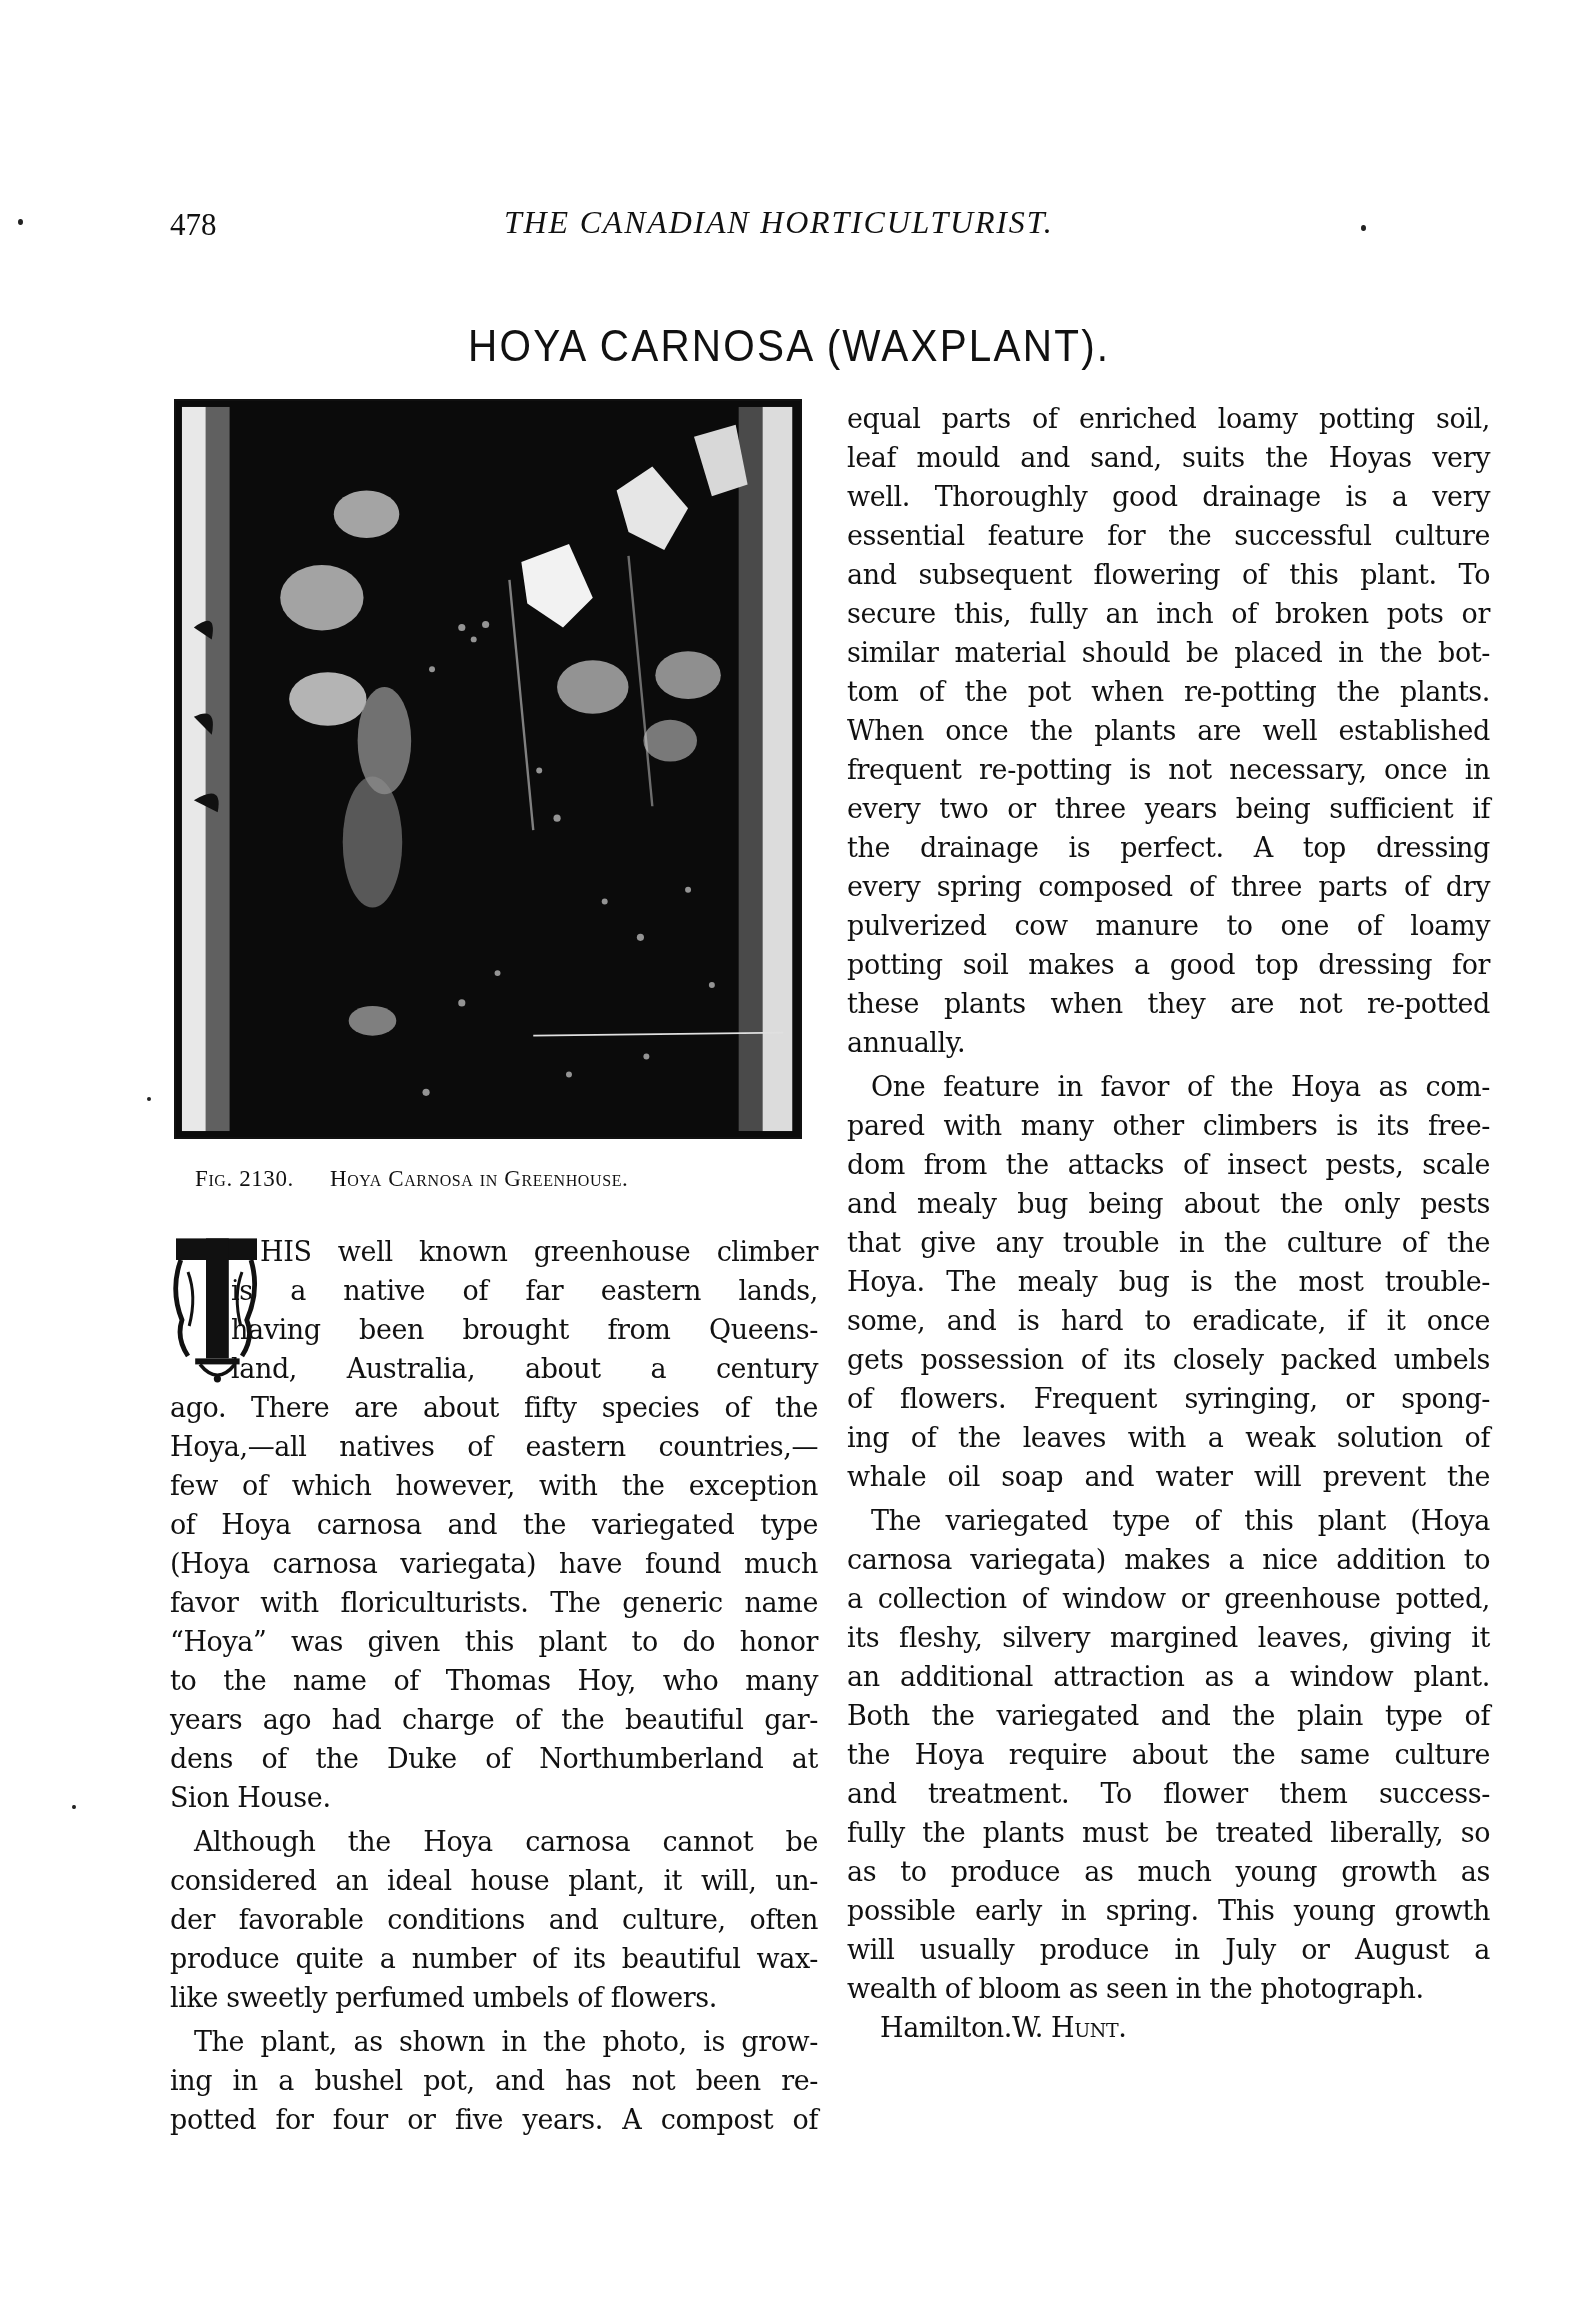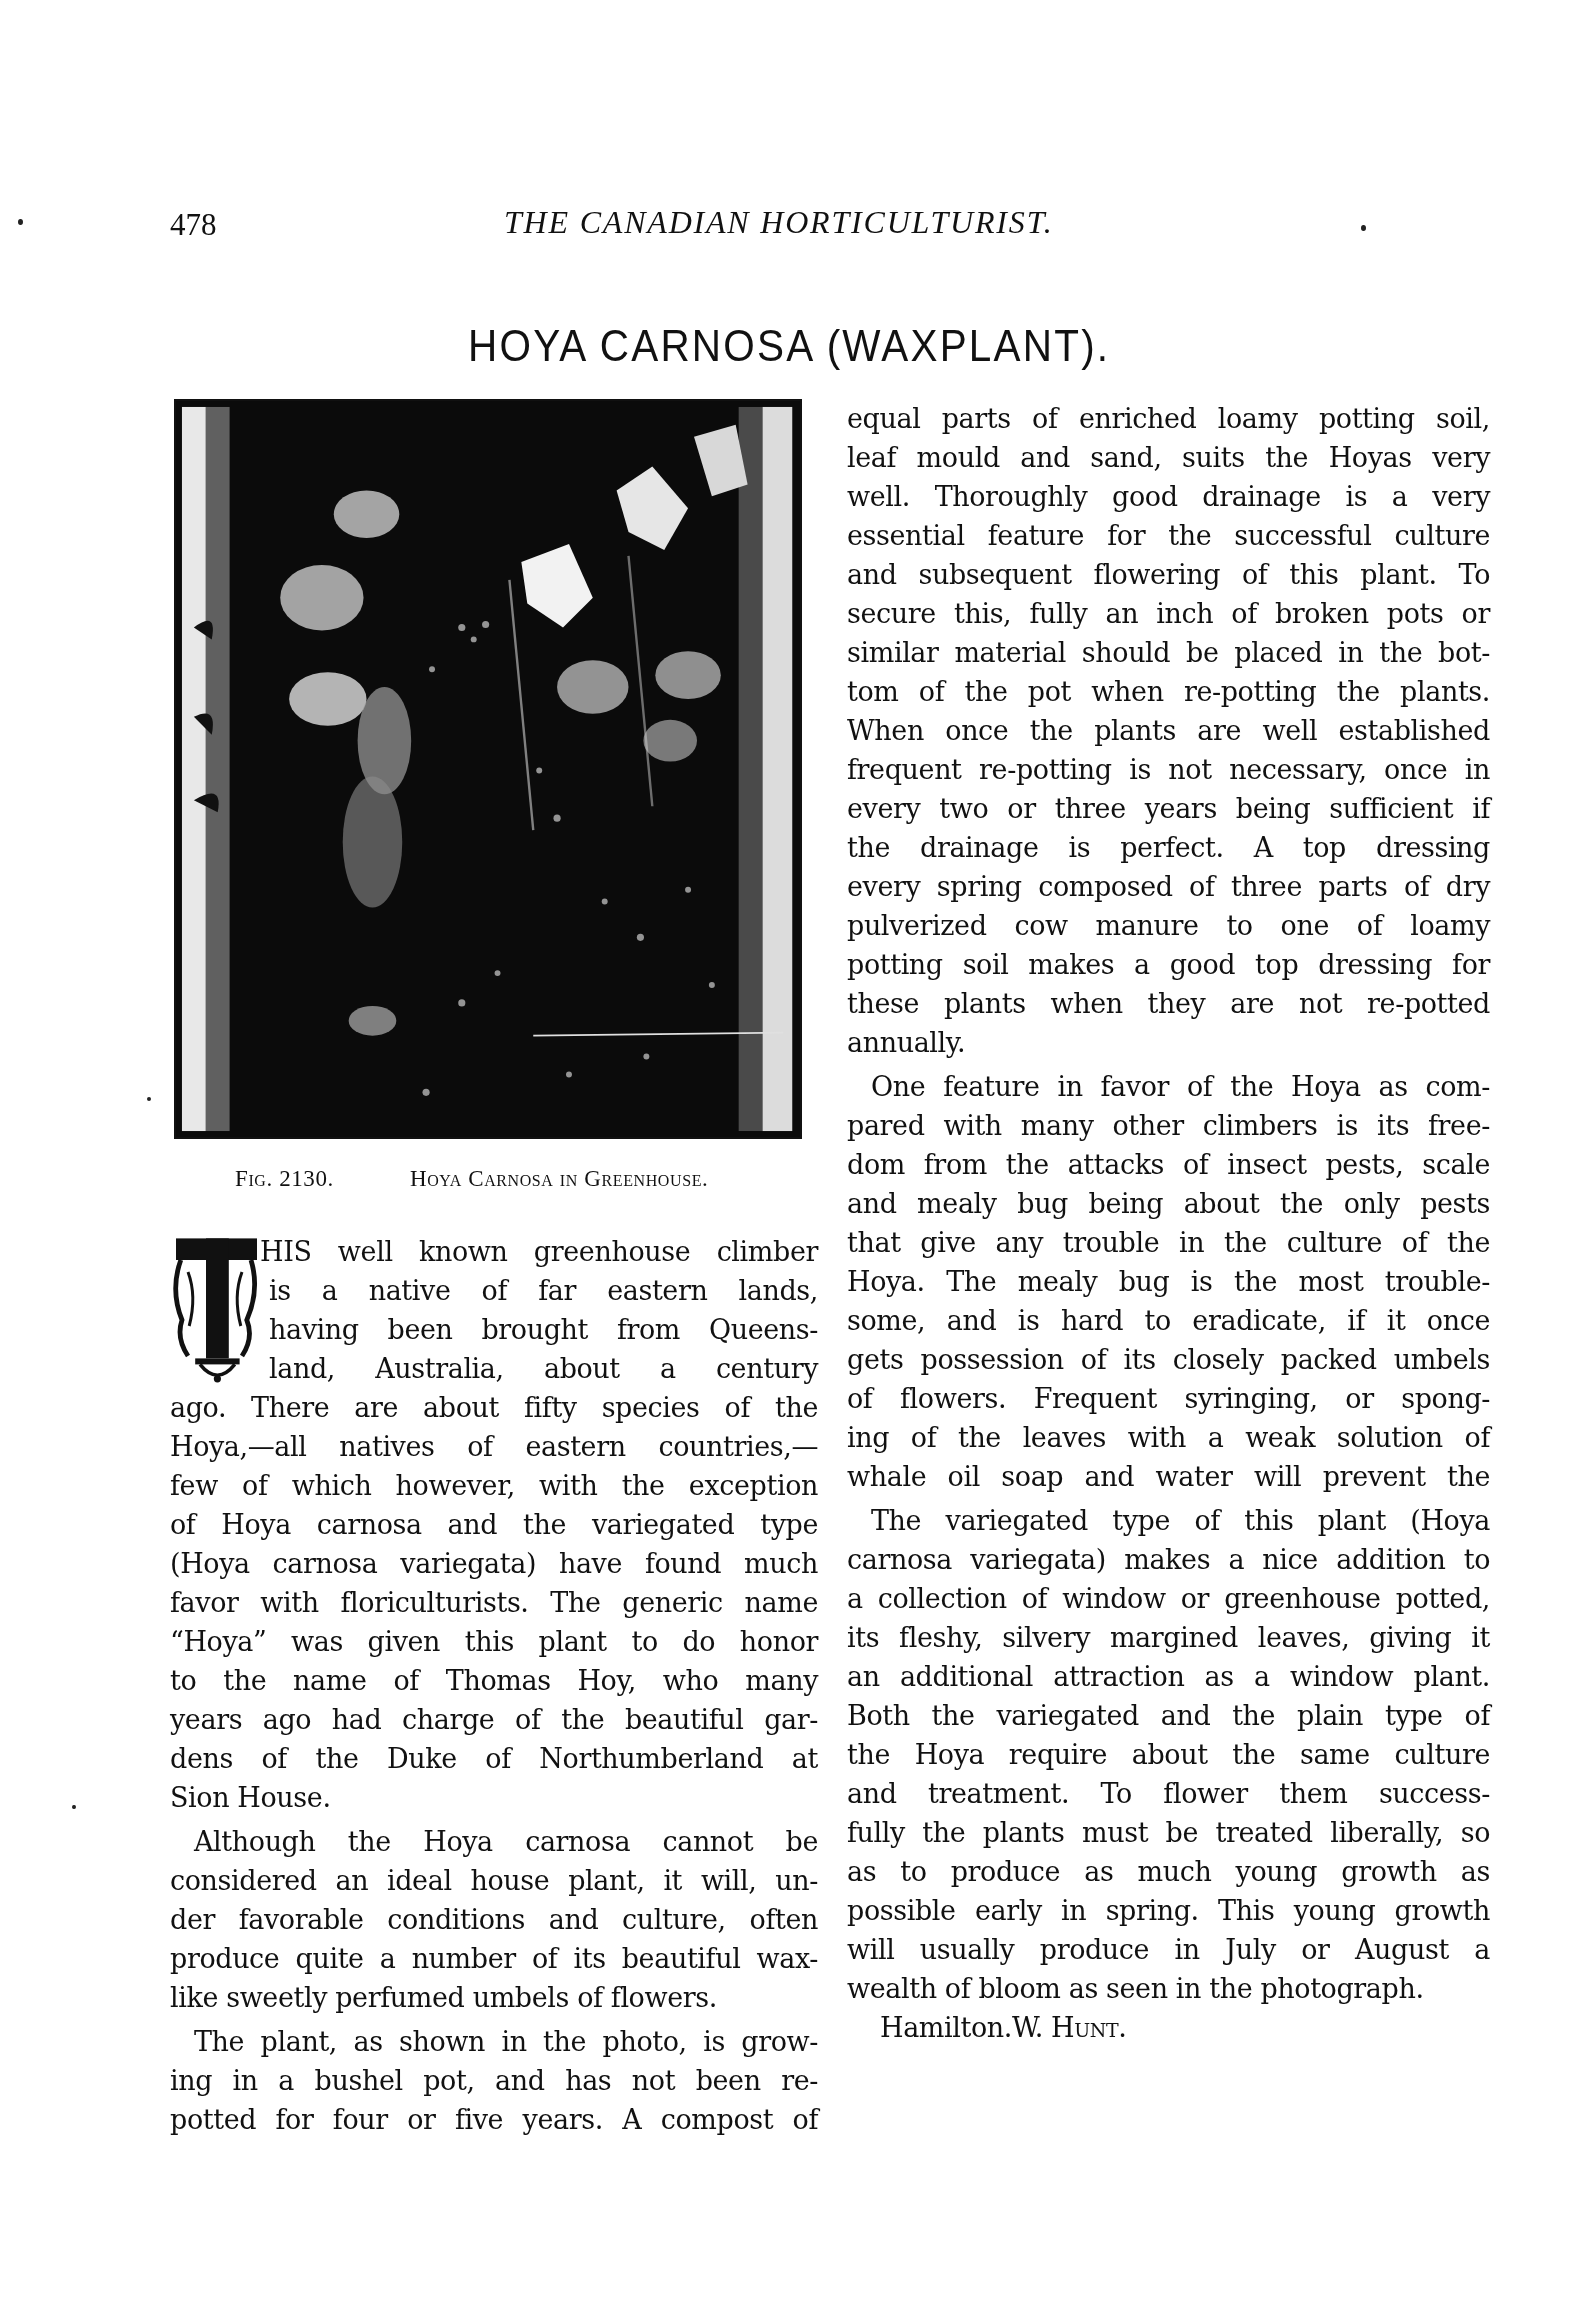--- a/index.html
+++ b/index.html
@@ -62,21 +62,20 @@
     .figure-caption {
       position: absolute;
       left: 195px;
       top: 1166px;
       font-size: 23px;
       font-family: "Liberation Serif", serif;
       letter-spacing: 0.6px;
     }
     .figure-caption .sc {
       font-variant: small-caps;
-      margin-left: 40px;
     }
     .figure-caption .gap {
       display: inline-block;
       width: 36px;
     }
     .col {
       position: absolute;
       font-size: 27px;
       line-height: 39px;
       font-family: "DejaVu Serif", serif;
@@ -109,21 +108,21 @@
       position: relative;
     }
     .dropcap {
       position: absolute;
       left: 0;
       top: 3.6px;
       width: 90px;
       height: 150px;
     }
     .dropcap-lines .line {
-      margin-left: 99px;
+      margin-left: 61px;
     }
     .dropcap-lines .line.first {
       margin-left: 90px;
     }
     .para-gap {
       height: 4.8px;
     }
     .signature {
       display: flex;
       justify-content: flex-start;

